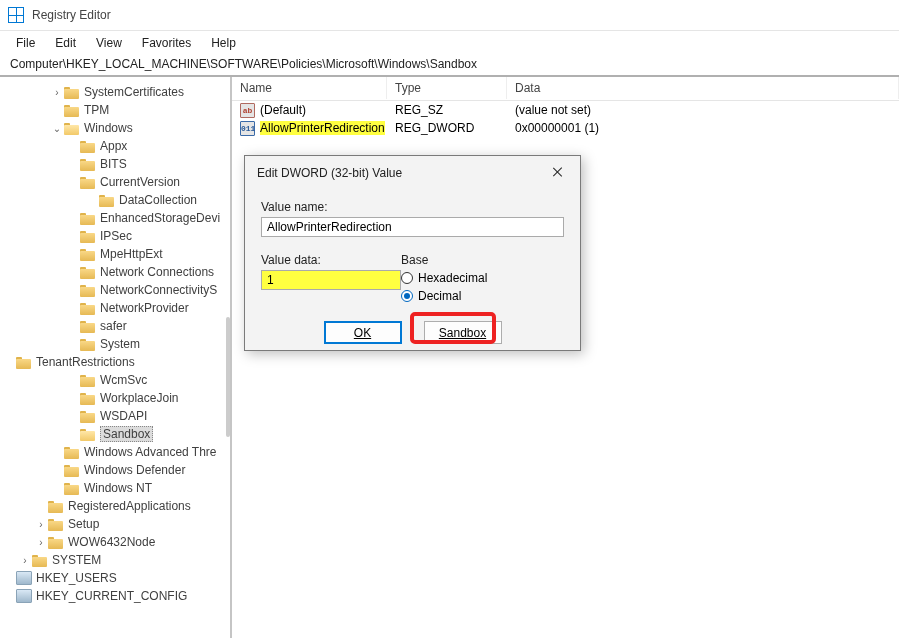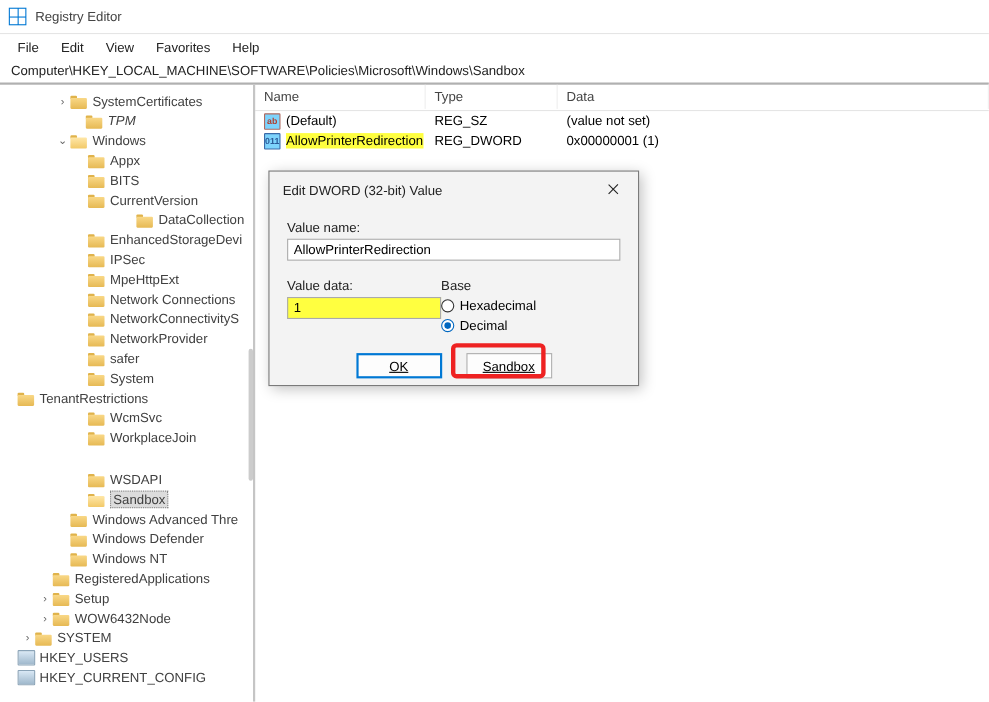--- a/index.html
+++ b/index.html
@@ -138,29 +138,30 @@
     .col-data { flex: 1; }
     .list-row {
       display: flex;
       height: 18px;
       align-items: center;
     }
     .list-row .cell { padding: 1px 8px; display:flex; align-items:center; gap:5px;}
     .val-icon {
       width: 15px; height: 15px;
       display:inline-block;
-      background:#7dd3fc;
+      background:#e5e5e5;
       border:1px solid #b06a60;
       border-radius:1px;
       position:relative;
       font-size:8px;
       text-align:center;
       line-height:13px;
       color:#b04030;
       font-weight:bold;
+      font-family:Liberation Mono, monospace;
     }
     .val-icon.dw {
       border-color:#3a6aa8;
       color:#2a5a98;
     }
     .hl { background: #ffff40; }
     
     .dialog-shadow {
       position: absolute;
       left: 244px; top: 155px;
@@ -281,21 +282,21 @@
 <div class="addressbar">Computer\HKEY_LOCAL_MACHINE\SOFTWARE\Policies\Microsoft\Windows\Sandbox</div>
 
 <div class="content">
   <div class="tree-pane" id="tree">
     <div class="scroll-hint"></div>
   <div class="tree-row" style="padding-left: 50px;">
         <span class="tree-toggle">›</span>
         <span class="folder-icon"></span>
         <span class="tree-label">SystemCertificates</span>
       </div>
-      <div class="tree-row" style="padding-left: 64px; font-style: italic;">
+      <div class="tree-row" style="padding-left: 50px;">
         <span class="tree-toggle"></span>
         <span class="folder-icon"></span>
         <span class="tree-label">TPM</span>
       </div>
       <div class="tree-row" style="padding-left: 50px;">
         <span class="tree-toggle">⌄</span>
         <span class="folder-icon open"></span>
         <span class="tree-label">Windows</span>
       </div>
       <div class="tree-row" style="padding-left: 66px;">
@@ -306,21 +307,21 @@
       <div class="tree-row" style="padding-left: 66px;">
         <span class="tree-toggle"></span>
         <span class="folder-icon"></span>
         <span class="tree-label">BITS</span>
       </div>
       <div class="tree-row" style="padding-left: 66px;">
         <span class="tree-toggle"></span>
         <span class="folder-icon"></span>
         <span class="tree-label">CurrentVersion</span>
       </div>
-      <div class="tree-row" style="padding-left: 85px; margin-left: 25px;">
+      <div class="tree-row" style="padding-left: 85px;">
         <span class="tree-toggle"></span>
         <span class="folder-icon"></span>
         <span class="tree-label">DataCollection</span>
       </div>
       <div class="tree-row" style="padding-left: 66px;">
         <span class="tree-toggle"></span>
         <span class="folder-icon"></span>
         <span class="tree-label">EnhancedStorageDevi</span>
       </div>
       <div class="tree-row" style="padding-left: 66px;">
@@ -366,21 +367,21 @@
       <div class="tree-row" style="padding-left: 66px;">
         <span class="tree-toggle"></span>
         <span class="folder-icon"></span>
         <span class="tree-label">WcmSvc</span>
       </div>
       <div class="tree-row" style="padding-left: 66px;">
         <span class="tree-toggle"></span>
         <span class="folder-icon"></span>
         <span class="tree-label">WorkplaceJoin</span>
       </div>
-      <div class="tree-row" style="padding-left: 66px; margin-top: 20px;">
+      <div class="tree-row" style="padding-left: 66px;">
         <span class="tree-toggle"></span>
         <span class="folder-icon"></span>
         <span class="tree-label">WSDAPI</span>
       </div>
       <div class="tree-row" style="padding-left: 66px;">
         <span class="tree-toggle"></span>
         <span class="folder-icon open"></span>
         <span class="tree-label selected">Sandbox</span>
       </div>
       <div class="tree-row" style="padding-left: 50px;">

